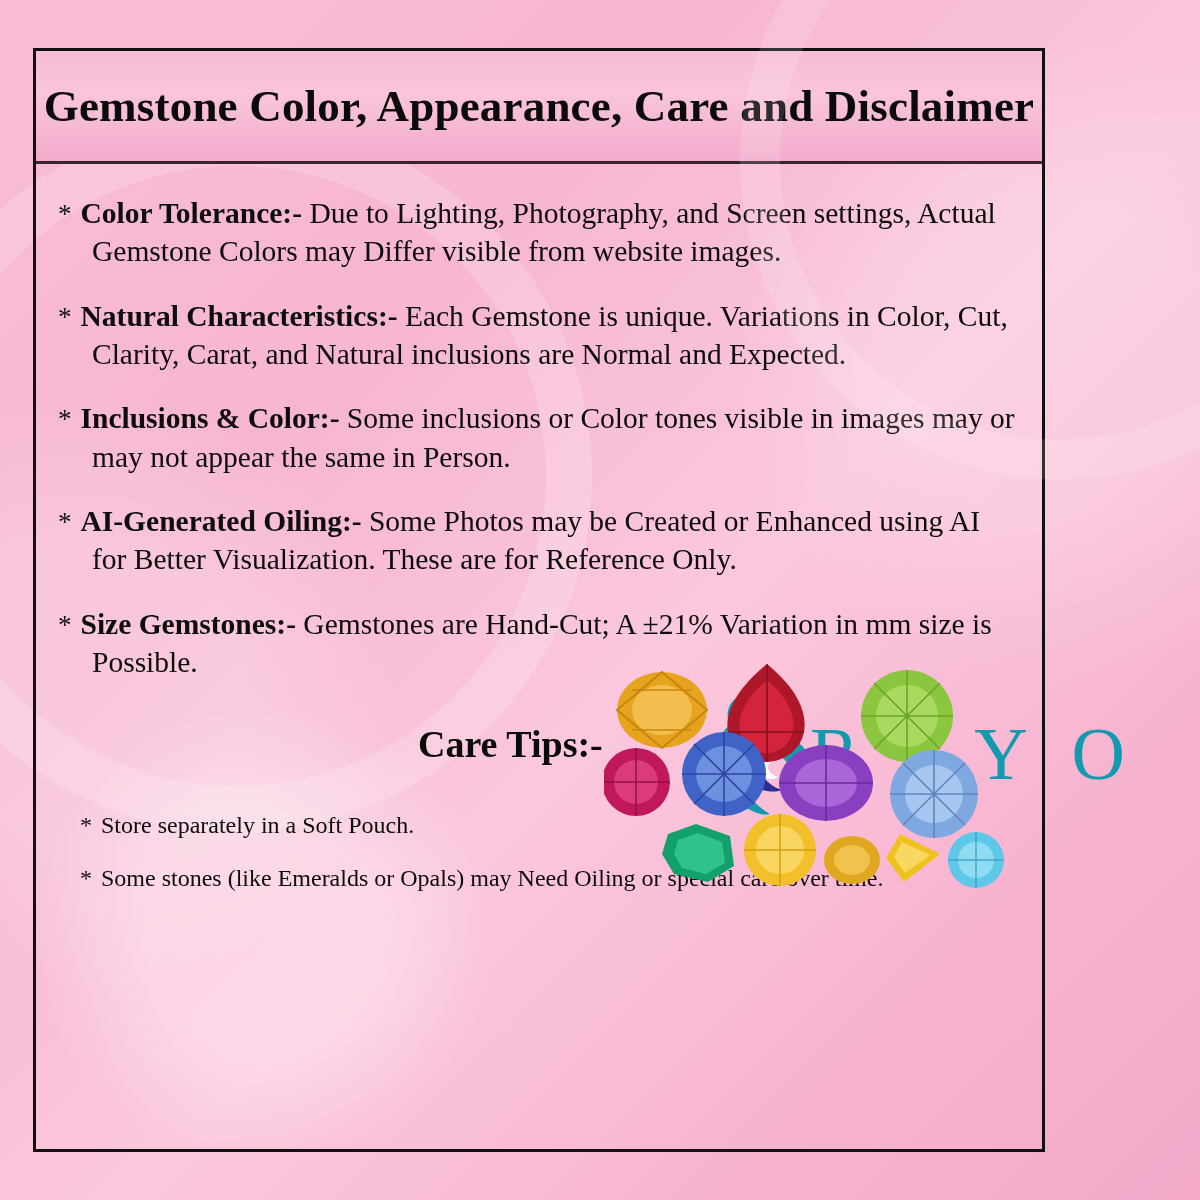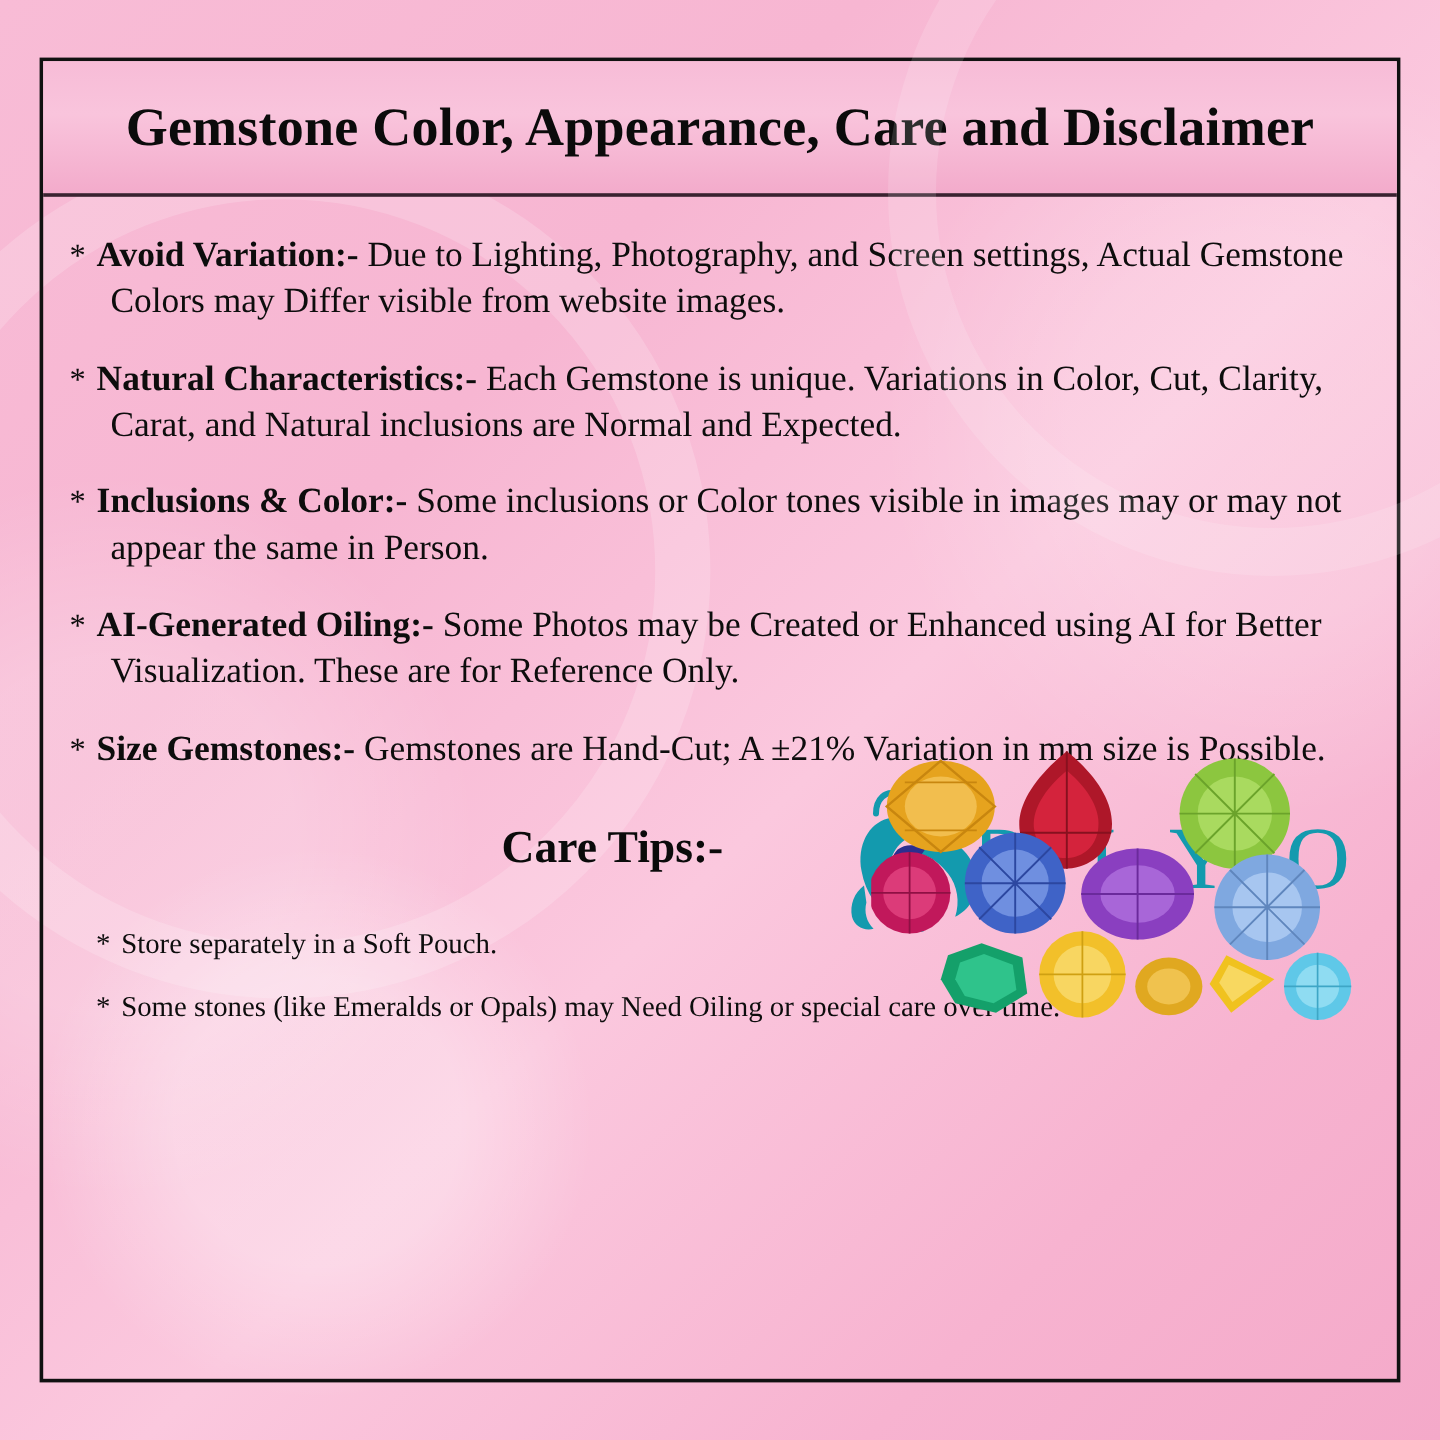--- a/index.html
+++ b/index.html
@@ -43,21 +43,21 @@
     height: 560px;
     border-radius: 50%;
     border: 40px solid rgba(255,255,255,0.14);
     pointer-events: none;
   }
 
   .card {
     position: absolute;
     left: 33px;
     top: 48px;
-    width: 1134px;
+    width: 1012px;
     height: 1104px;
     box-sizing: border-box;
     border: 3px solid #111;
     background: transparent;
   }
 
   .title-band {
     position: relative;
     height: 113px;
     box-sizing: border-box;
@@ -173,21 +173,21 @@
 <div class="page">
   <div class="card">
 
     <div class="title-band">
       <div class="title">Gemstone Color, Appearance, Care and Disclaimer</div>
     </div>
 
     <div class="body">
 
       <p class="bullet">
-        <span class="star">*</span><b>Avoid Variation:-</b><span class="rest"> Due to Lighting, Photography, and Screen settings, Actual Gemstone Colors may Differ visible from website images.</span>
+        <span class="star">*</span><b>Color Tolerance:-</b><span class="rest"> Due to Lighting, Photography, and Screen settings, Actual Gemstone Colors may Differ visible from website images.</span>
       </p>
 
       <p class="bullet">
         <span class="star">*</span><b>Natural Characteristics:-</b><span class="rest"> Each Gemstone is unique. Variations in Color, Cut, Clarity, Carat, and Natural inclusions are Normal and Expected.</span>
       </p>
 
       <p class="bullet">
         <span class="star">*</span><b>Inclusions &amp; Color:-</b><span class="rest"> Some inclusions or Color tones visible in images may or may not appear the same in Person.</span>
       </p>
 

